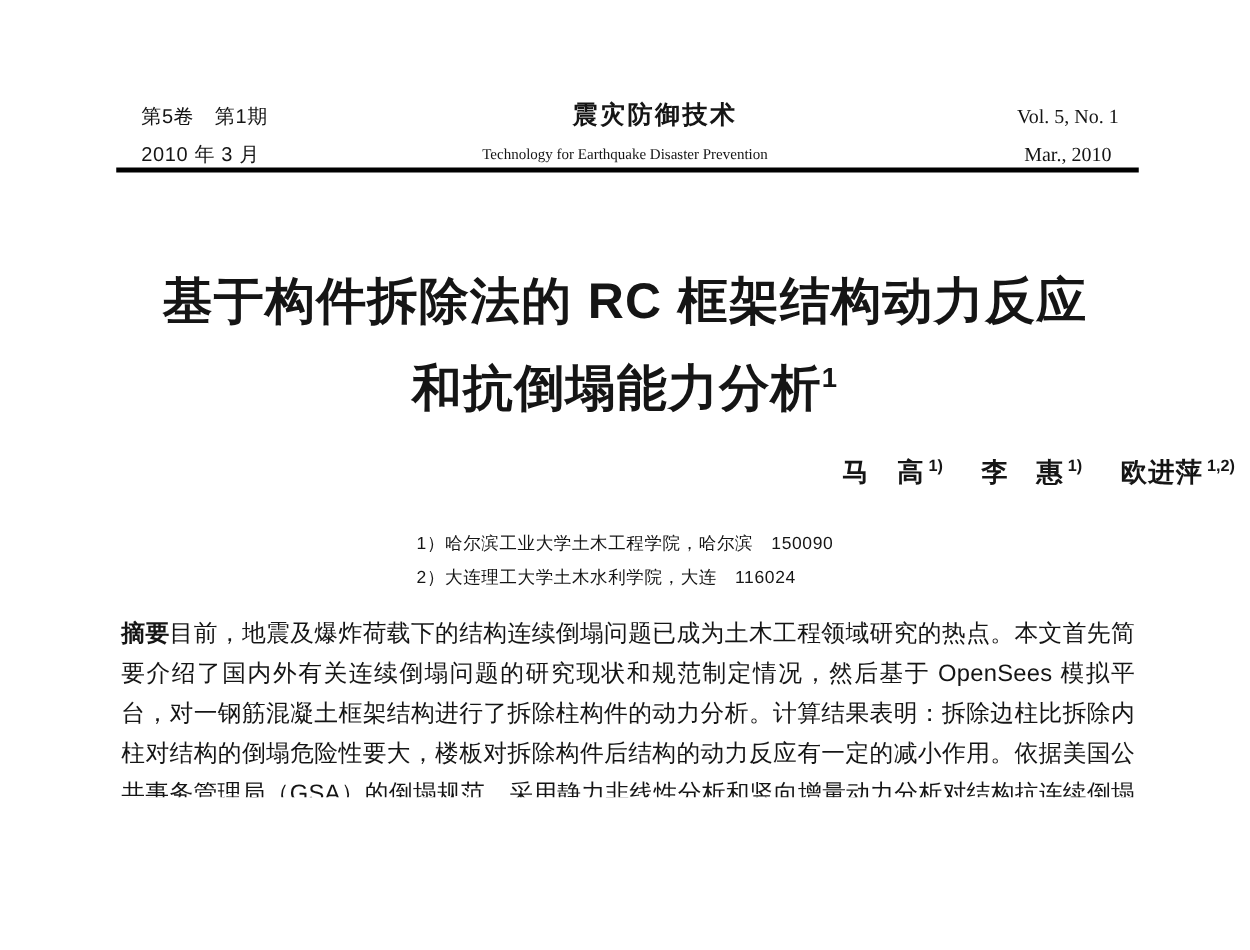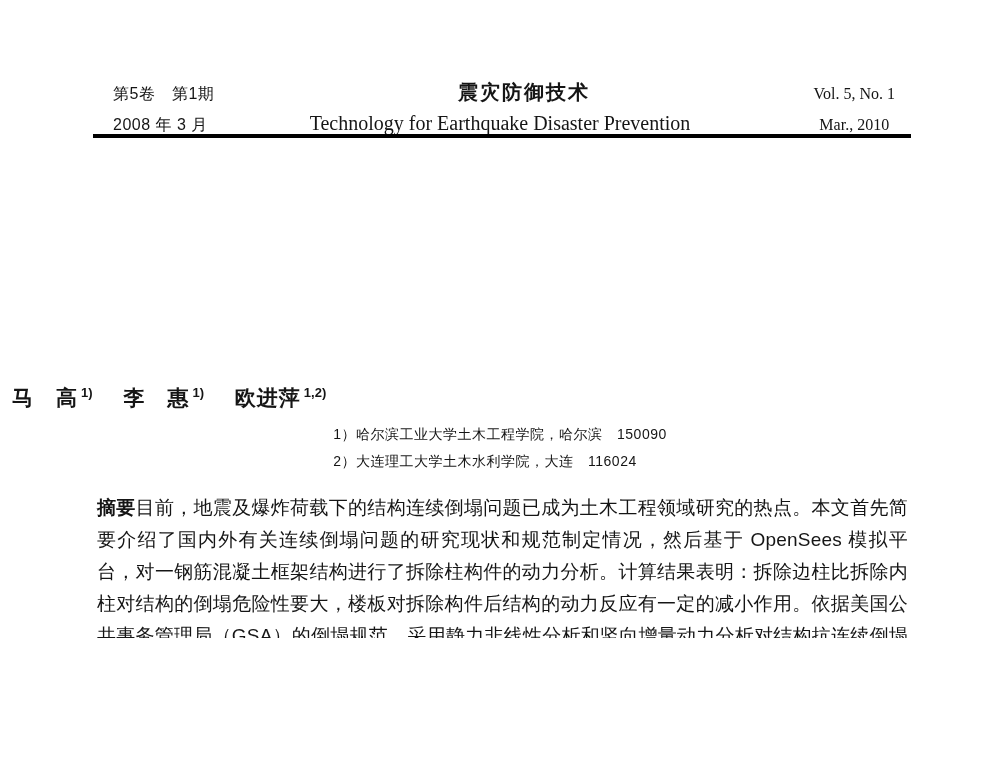--- a/index.html
+++ b/index.html
@@ -35,21 +35,21 @@
   }
   .jname-cn {
     font-size: 20px;
     font-weight: bold;
     letter-spacing: 2px;
     line-height: 32px;
     padding-left: 48px;
   }
   .jname-en {
     font-family: "Liberation Serif", serif;
-    font-size: 20px;
+    font-size: 12px;
     line-height: 30px;
   }
   .mast-right {
     position: absolute;
     right: 105px;
     top: 78px;
     text-align: center;
     font-family: "Liberation Serif", serif;
     font-size: 16px;
     line-height: 31px;
@@ -92,22 +92,22 @@
   .fnmark {
     font-size: 22px;
     vertical-align: super;
     line-height: 0;
   }
   
   .authors {
     position: absolute;
     left: 0;
     right: 0;
-    top: 384px;
-    text-align: left;
+    top: 364px;
+    text-align: right;
     font-size: 21px;
     font-weight: bold;
     letter-spacing: 1px;
   }
   .author { margin: 0 12px; white-space: nowrap; }
   .author sup {
     font-size: 13px;
     font-weight: bold;
     margin-left: 3px;
     letter-spacing: 0;
@@ -144,36 +144,40 @@
     font-weight: bold;
   }
 </style>
 </head>
 <body>
 
 <div class="page">
 
   <div class="mast-left">
     <div>第5卷　第1期</div>
-    <div>2008 年 3 月</div>
+    <div>2010 年 3 月</div>
   </div>
 
   <div class="mast-center">
     <div class="jname-cn">震灾防御技术</div>
     <div class="jname-en">Technology for Earthquake Disaster Prevention</div>
   </div>
 
   <div class="mast-right">
     <div>Vol. 5, No. 1</div>
     <div>Mar., 2010</div>
   </div>
 
   <div class="rule"></div>
 
 
+  <h1 class="title">
+    <span class="tline">基于构件拆除法的 RC 框架结构动力反应</span>
+    <span class="tline"><span>和抗倒塌能力分析</span><span class="fnmark">1</span></span>
+  </h1>
 
   <div class="authors">
     <span class="author"><span>马　高</span><sup>1)</sup></span>
     <span class="author"><span>李　惠</span><sup>1)</sup></span>
     <span class="author"><span>欧进萍</span><sup>1,2)</sup></span>
   </div>
 
   <div class="affils-wrap">
     <div class="affils">
       <div>1）哈尔滨工业大学土木工程学院，哈尔滨　150090</div>

